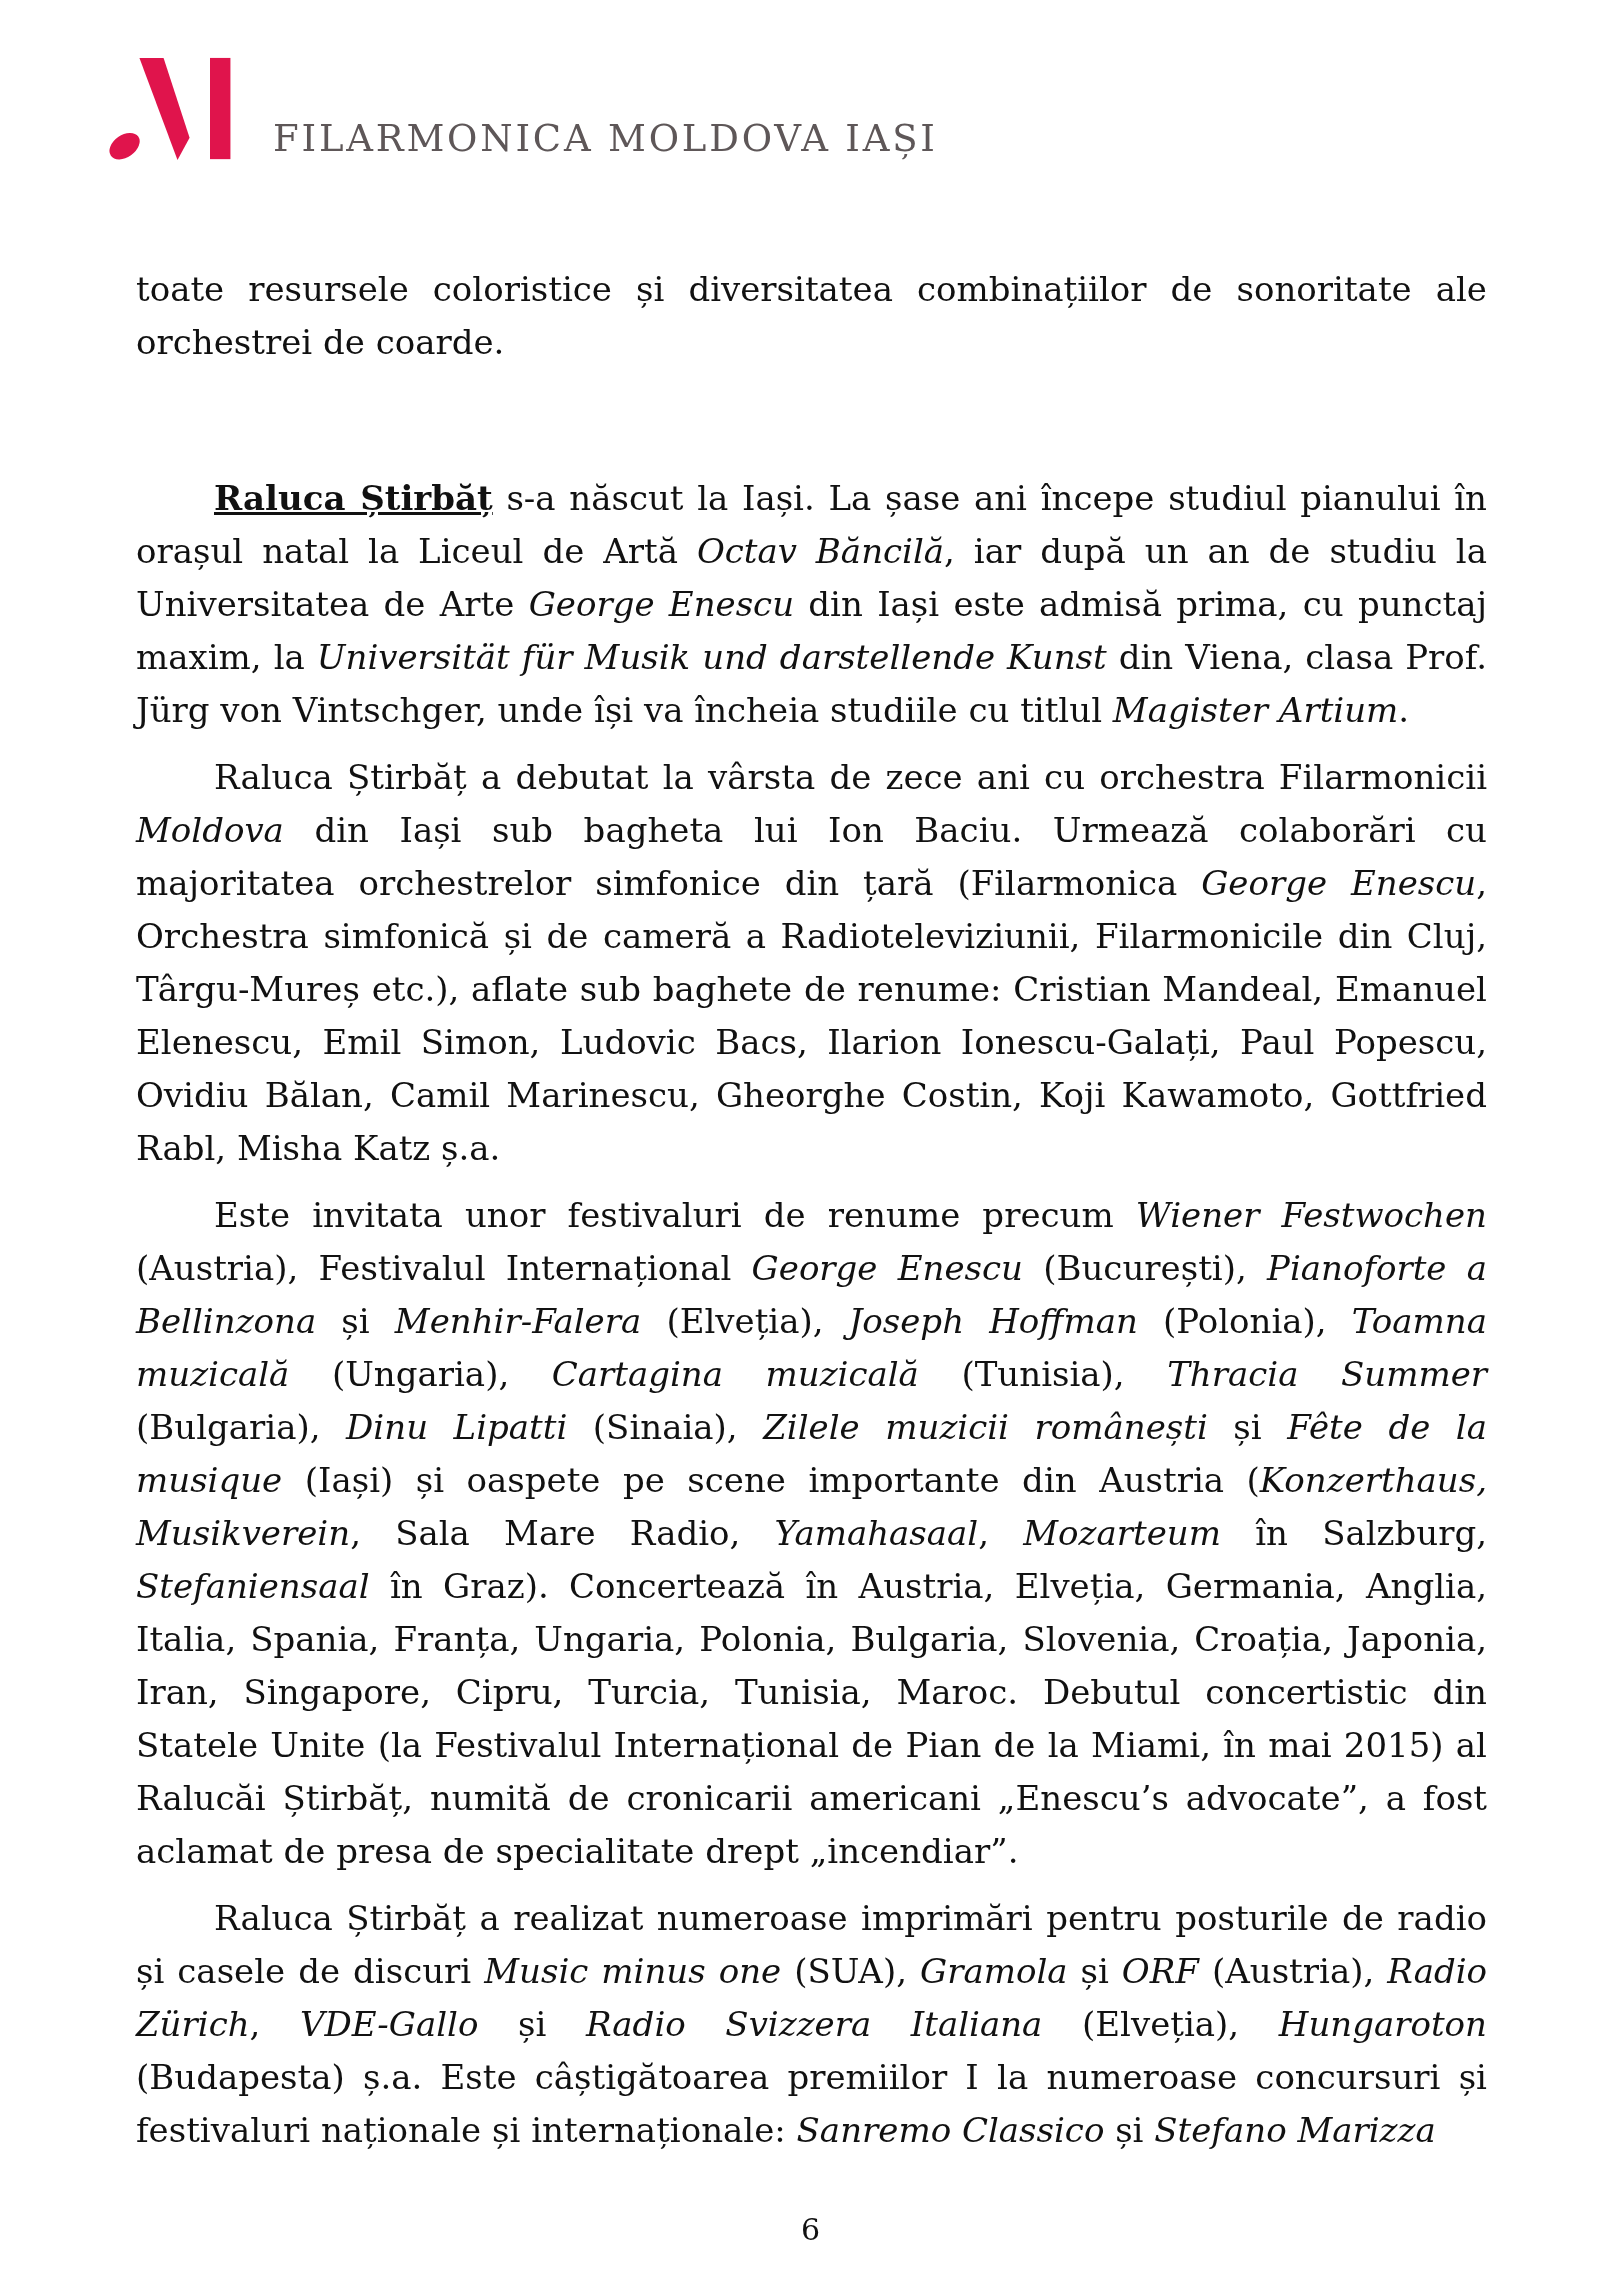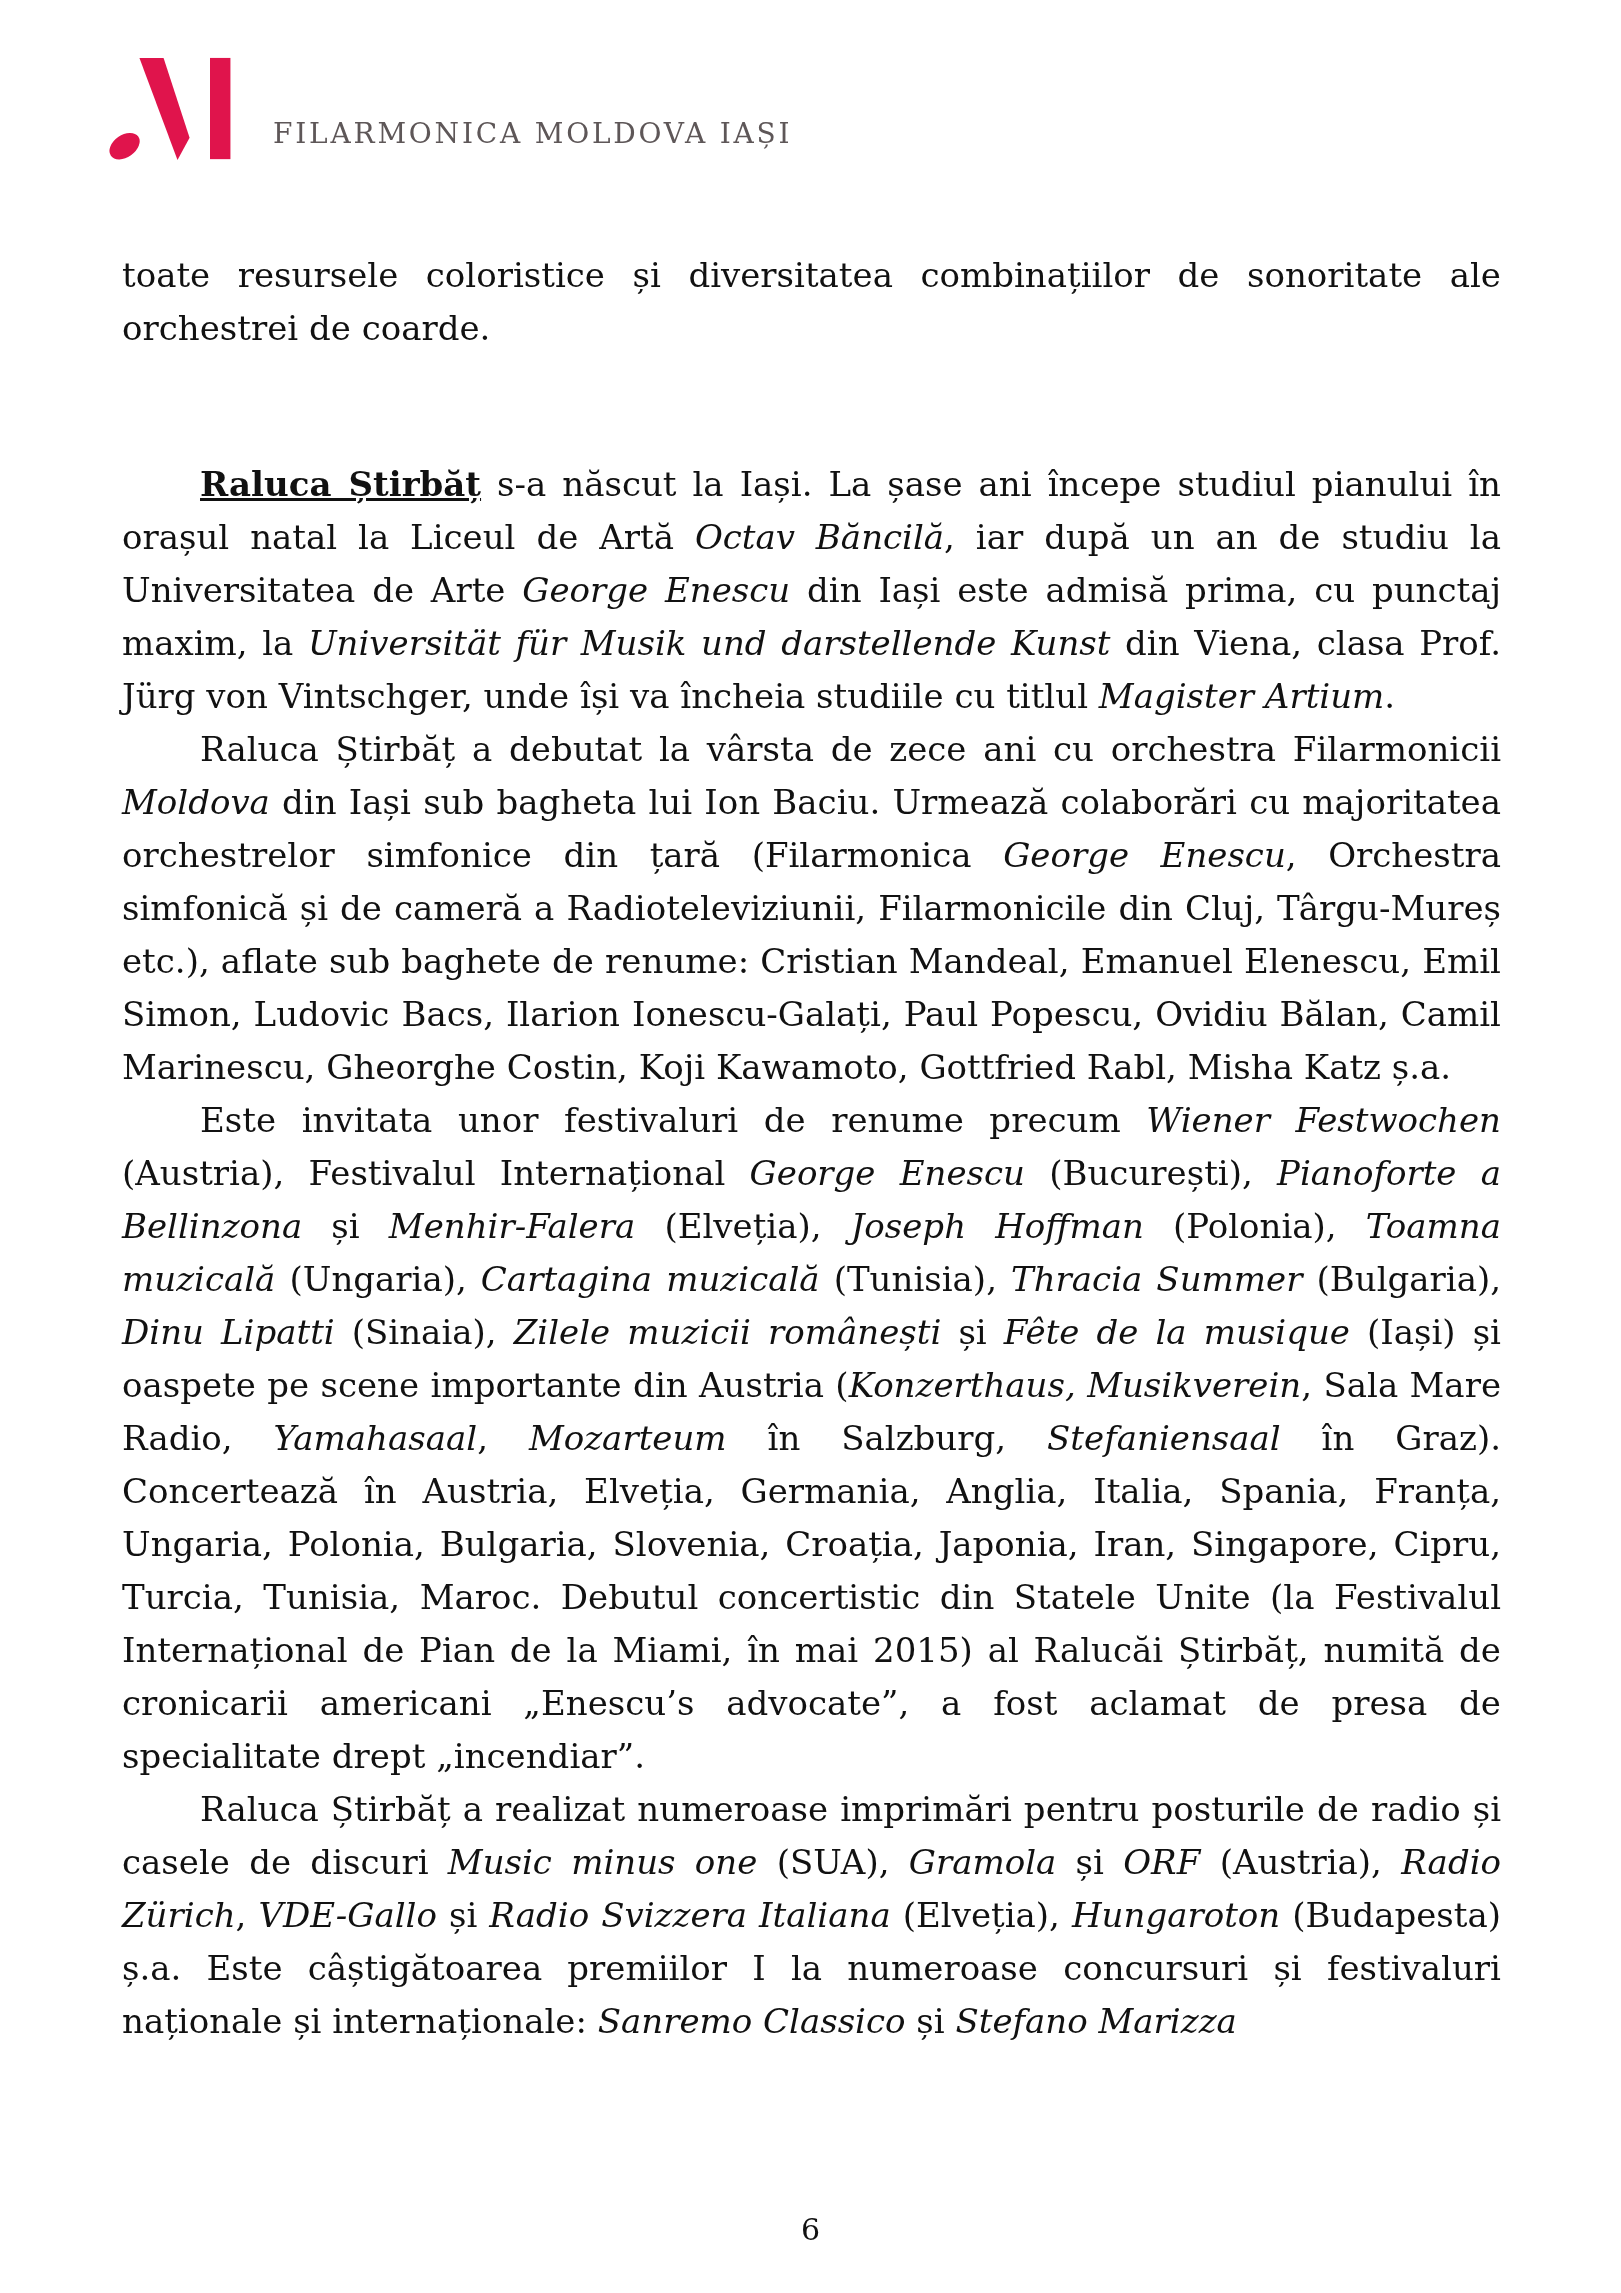--- a/index.html
+++ b/index.html
@@ -2,29 +2,29 @@
 <html style="font-size:15px"><head>
   <meta charset="utf-8">
   <style>
     html, body { margin: 0; padding: 0; background: #ffffff; }
     body { width: 1621px; height: 2294px; position: relative; overflow: hidden; }
     .page { position: absolute; left: 0; top: 0; width: 1621px; height: 2294px; background: #fff; }
     .logo { position: absolute; left: 106px; top: 56px; width: 130px; height: 106px; }
     .org-name {
       position: absolute; left: 273px; top: 117px;
       font-family: "DejaVu Serif", "Liberation Serif", serif;
-      font-size: 28px; letter-spacing: 2.8px; color: #5e5758; white-space: nowrap;
+      font-size: 37px; letter-spacing: 2.8px; color: #5e5758; white-space: nowrap;
     }
     .body-text {
       position: absolute; left: 122px; width: 1379px;
       font-family: "DejaVu Serif", "Liberation Serif", serif;
       font-size: 34px; line-height: 53px; color: #111;
       text-align: justify;
     }
-    .body-text p { margin: 0; }
+    .body-text p { margin: 14px; }
     .intro { top: 249px; }
     .bio { top: 458px; }
     .bio p { text-indent: 78px; }
     .body-text i { }
     .body-text b { font-weight: bold; text-decoration: underline; }
     .page-number {
       position: absolute; left: 0; width: 1621px; top: 2212px; text-align: center;
       font-family: "DejaVu Serif", "Liberation Serif", serif; font-size: 30px; color: #111;
     }
   </style>

